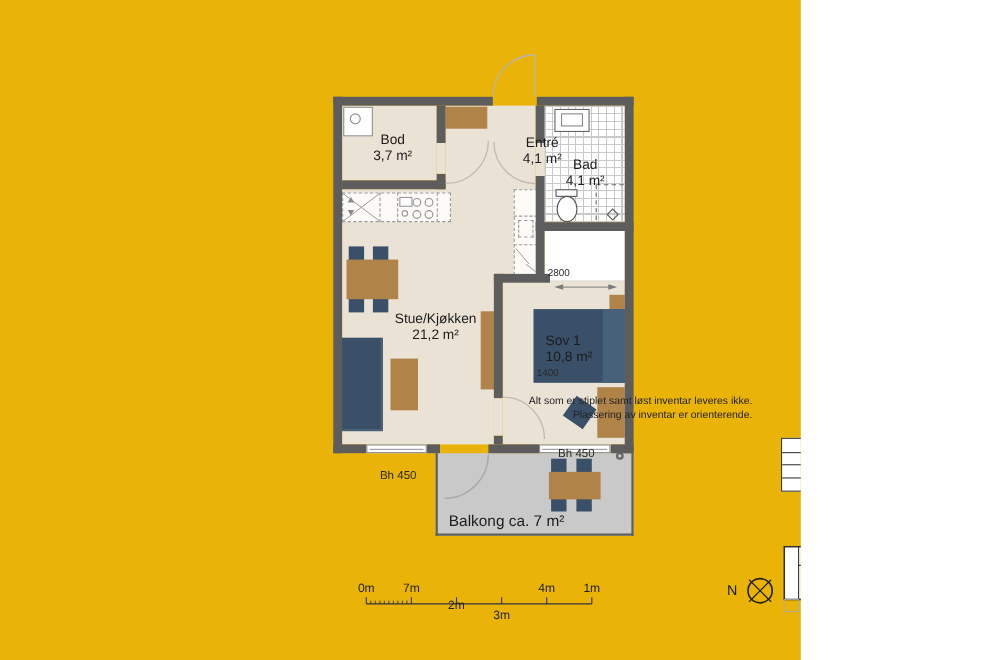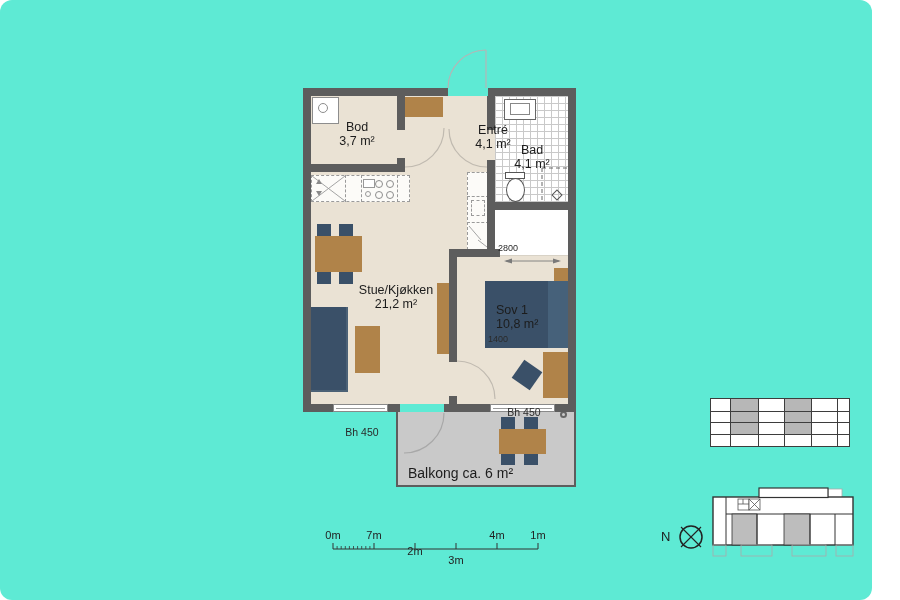--- a/index.html
+++ b/index.html
@@ -1,17 +1,17 @@
 <!DOCTYPE html>
 <html><head>
 <meta charset="utf-8">
 <style>
   html,body{margin:0;padding:0;background:#fff;}
-  #canvas{position:relative;width:872px;height:600px;background:#5eead4;overflow:hidden;
-          font-family:"Liberation Sans",sans-serif;color:#1c1c1c;border-radius:12px;}
+  #canvas{position:relative;width:728px;height:600px;background:#eab308;overflow:hidden;
+          font-family:"Liberation Sans",sans-serif;color:#1c1c1c;}
   .abs{position:absolute;}
   .floor{background:#eae2d4;z-index:1;}
   .wall{background:#5d5d5d;z-index:6;}
   .patch{background:#eae2d4;z-index:6;}
   .white-floor{background:#ffffff;z-index:1;}
   .tile{background:#ffffff;z-index:1;
         background-image:repeating-linear-gradient(0deg,#c9c9c9 0,#c9c9c9 1px,transparent 1px,transparent 7px),
                          repeating-linear-gradient(90deg,#c9c9c9 0,#c9c9c9 1px,transparent 1px,transparent 7px);}
   .brown{background:#b08349;z-index:3;}
   .blue{background:#3a5068;z-index:3;}
@@ -218,36 +218,40 @@
     <div>4,1 m²</div>
   </div>
   <div class="label room-label" style="left:396px;top:283px;">
     <div>Stue/Kjøkken</div>
     <div>21,2 m²</div>
   </div>
   <div class="label" style="left:496px;top:303px;font-size:12.5px;line-height:14px;">
     <div>Sov 1</div>
     <div>10,8 m²</div>
   </div>
-  <div class="label" style="left:408px;top:465px;font-size:14px;">Balkong ca. 6 m²</div>
+  <div class="label" style="left:408px;top:465px;font-size:14px;">Balkong ca. 7 m²</div>
 
   <div class="label dim" style="left:498px;top:243px;">2800</div>
   <div class="label dim" style="left:488px;top:334px;">1400</div>
   <div class="label small-lab" style="left:362px;top:426px;">Bh 450</div>
   <div class="label small-lab" style="left:524px;top:406px;">Bh 450</div>
 
   <div class="label scale-lab" style="left:333px;top:529px;">0m</div>
   <div class="label scale-lab" style="left:374px;top:529px;">7m</div>
   <div class="label scale-lab" style="left:415px;top:545px;">2m</div>
   <div class="label scale-lab" style="left:456px;top:529px;margin-top:25px;">3m</div>
   <div class="label scale-lab" style="left:497px;top:529px;">4m</div>
   <div class="label scale-lab" style="left:538px;top:529px;">1m</div>
 
   <div class="label" style="left:661px;top:529px;font-size:13px;">N</div>
 
+  <div class="label disclaimer" style="right:44px;top:358px;">
+    <div>Alt som er stiplet samt løst inventar leveres ikke.</div>
+    <div>Plassering av inventar er orienterende.</div>
+  </div>
 
   <div class="abs ftable" style="left:710px;top:398px;width:138px;height:47px;">
     <div class="gcell" style="left:19px;top:0;width:28px;height:35px;"></div>
     <div class="gcell" style="left:73px;top:0;width:27px;height:35px;"></div>
     <div class="vline" style="left:19px;"></div>
     <div class="vline" style="left:47px;"></div>
     <div class="vline" style="left:73px;"></div>
     <div class="vline" style="left:100px;"></div>
     <div class="vline" style="left:126px;"></div>
     <div class="hline" style="top:12px;"></div>

